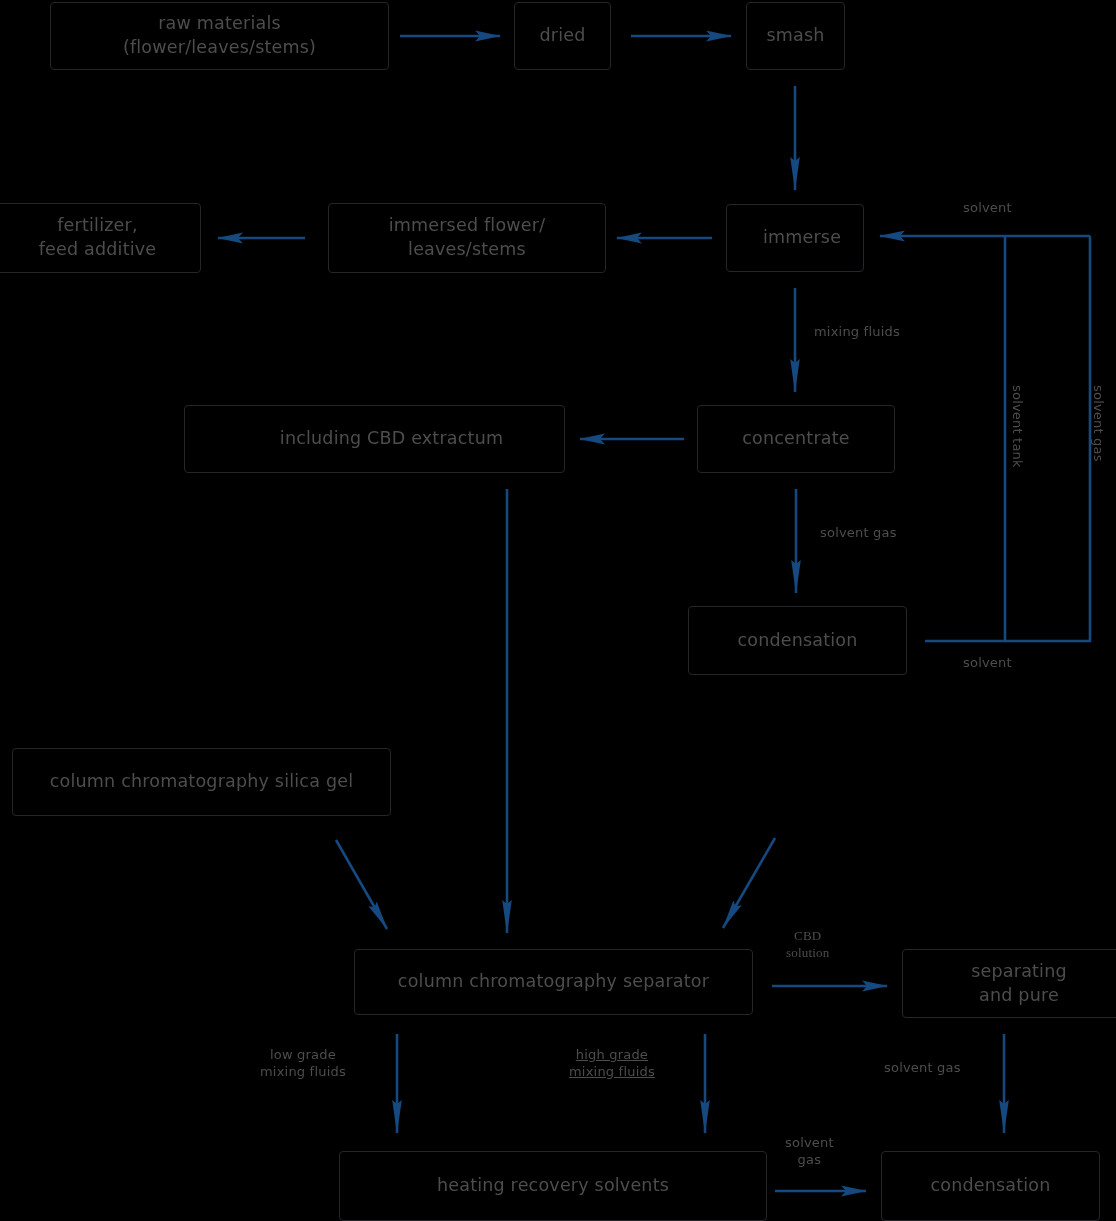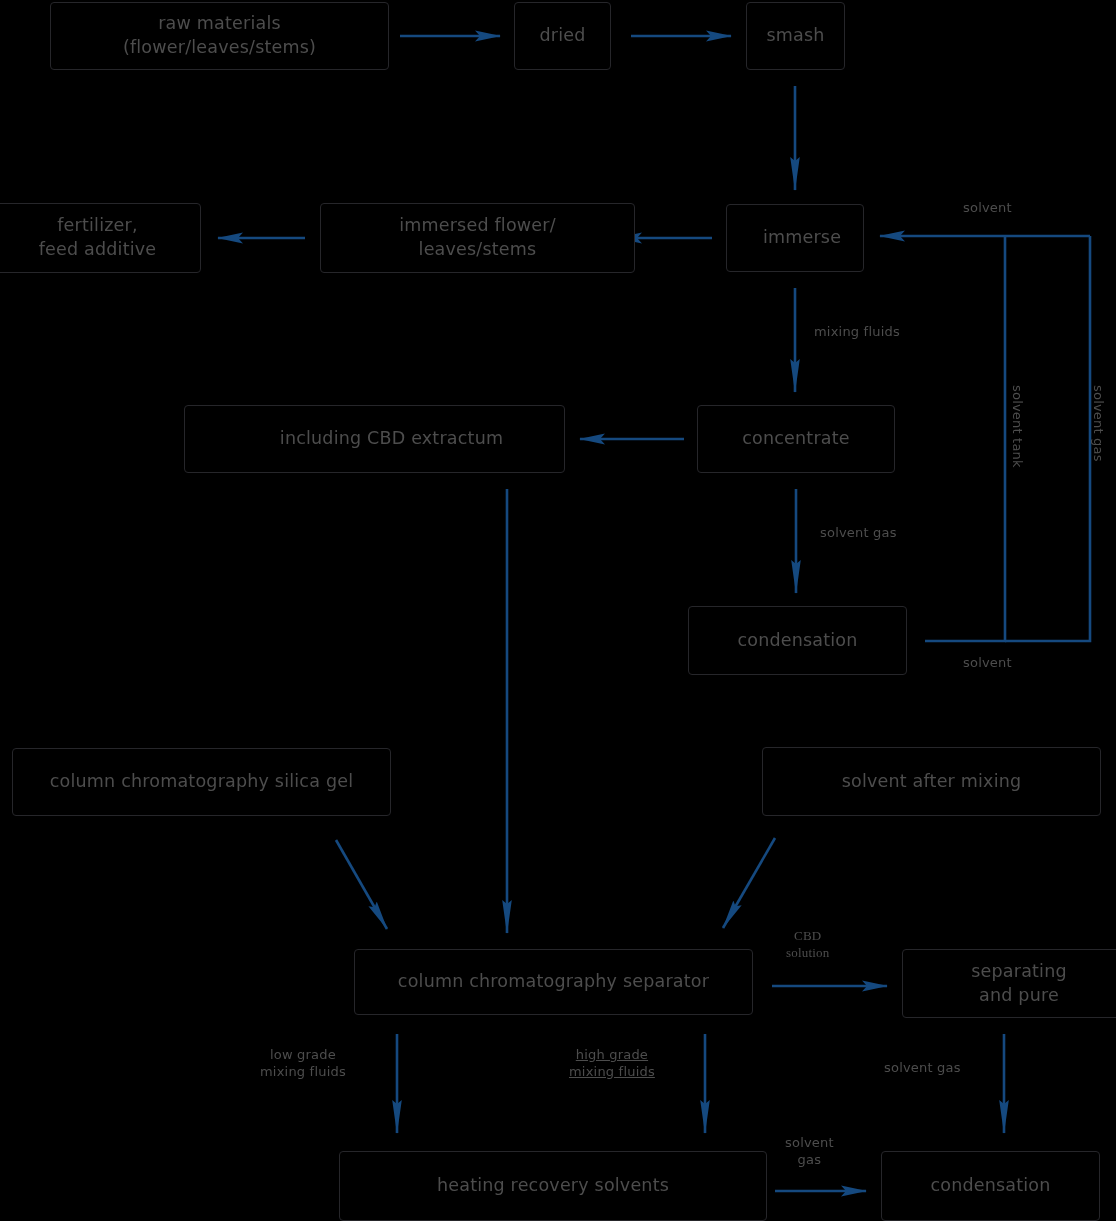--- a/index.html
+++ b/index.html
@@ -116,28 +116,27 @@
       <line x1="775" y1="1191" x2="866" y2="1191" marker-end="url(#ah-r)"></line>
     </g>
   </svg>
 
   <div class="node" style="left:43px;  top:2px;    width:339px; height:68px;margin-left:7px;">raw materials
 (flower/leaves/stems)</div>
   <div class="node" style="left:514px; top:2px;    width:97px;  height:68px;">dried</div>
   <div class="node" style="left:746px; top:2px;    width:99px;  height:68px;text-align:center;">smash</div>
   <div class="node" style="left:-6px;  top:203px;  width:207px; height:70px;">fertilizer,
 feed additive</div>
-  <div class="node" style="left:320px; top:203px;  width:315px; height:70px;">immersed flower/
+  <div class="node" style="left:328px; top:203px;  width:278px; height:70px;">immersed flower/
 leaves/stems</div>
   <div class="node" style="left:726px; top:204px;  width:138px; height:68px;padding-left:20px;">immerse</div>
   <div class="node" style="left:184px; top:405px;  width:381px; height:68px;padding-left:40px;">including CBD extractum</div>
   <div class="node" style="left:697px; top:405px;  width:198px; height:68px;">concentrate</div>
   <div class="node" style="left:688px; top:606px;  width:219px; height:69px;">condensation</div>
   <div class="node" style="left:12px;  top:748px;  width:379px; height:68px;">column chromatography silica gel</div>
-  <div class="node" style="left:762px; top:747px; width:339px; height:69px;">solvent after mixing</div>
   <div class="node" style="left:354px; top:949px;  width:399px; height:66px;">column chromatography separator</div>
   <div class="node" style="left:902px; top:949px; width:234px; height:69px;">separating
 and pure</div>
   <div class="node" style="left:339px; top:1151px; width:428px; height:70px;">heating recovery solvents</div>
   <div class="node" style="left:881px; top:1151px; width:219px; height:70px;">condensation</div>
 
   <div class="edge-label" style="left:963px;  top:200px;">solvent</div>
   <div class="edge-label" style="left:814px;  top:324px;">mixing fluids</div>
   <div class="edge-label vert" style="left:1008px; top:385px;">solvent tank</div>
   <div class="edge-label vert" style="left:1089px; top:385px;">solvent gas</div>

